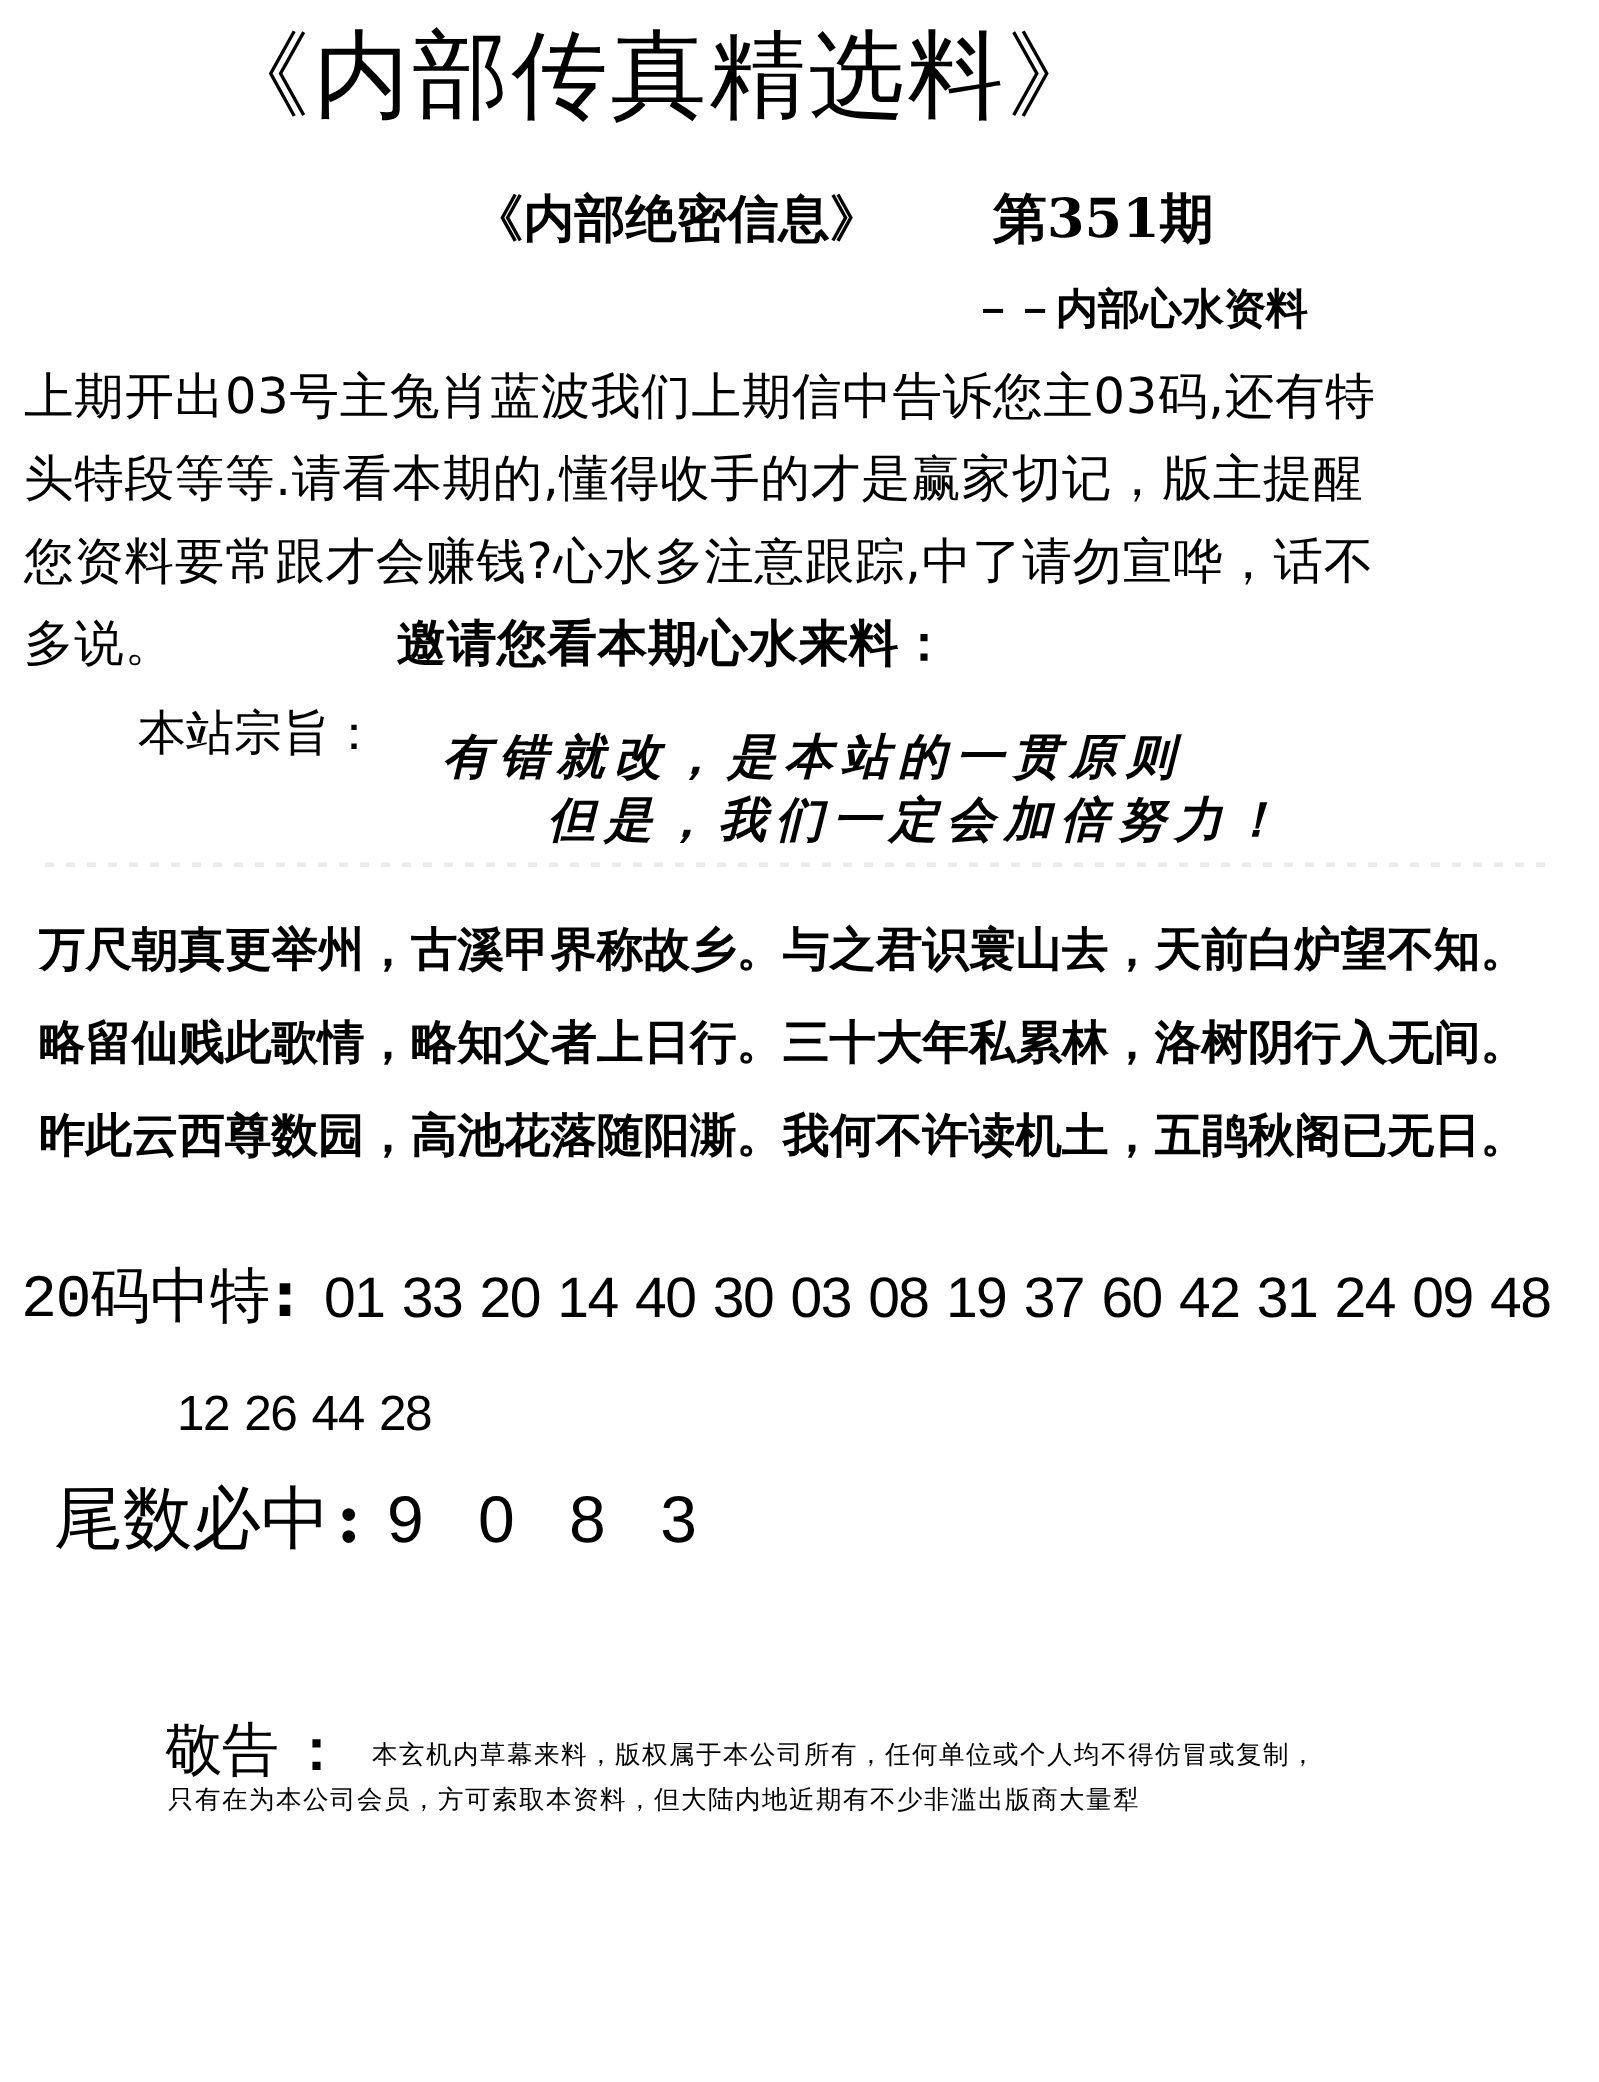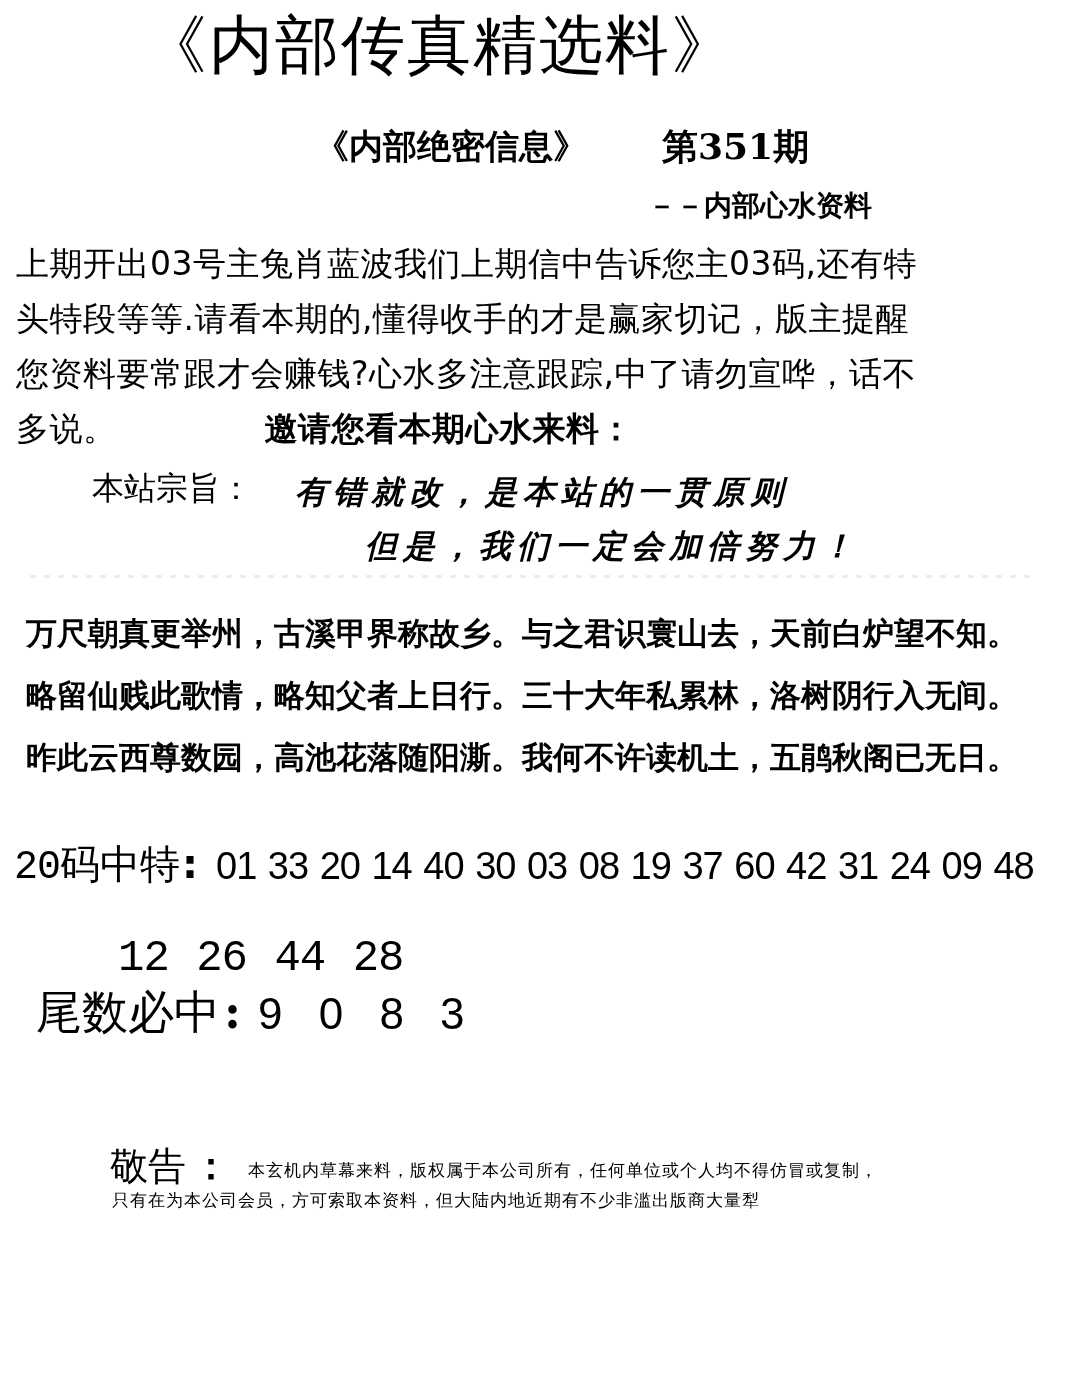--- a/index.html
+++ b/index.html
@@ -17,21 +17,21 @@
     }
     .abs { position: absolute; white-space: nowrap; }
 
     
     .main-title {
       left: 0; width: 880px; top: 10px;
       text-align: center;
       font-size: 64px;
       line-height: 80px;
       letter-spacing: 2px;
-      font-family: Liberation Mono, monospace;
+      font-family: Liberation Sans, sans-serif;
     }
 
     
     .subtitle {
       left: 315px; top: 122px;
       font-size: 34px;
       line-height: 48px;
       font-weight: bold;
       font-family: "DejaVu Sans", sans-serif;
     }
@@ -74,21 +74,21 @@
       text-align: center;
     }
     .motto-line {
       font-size: 32px;
       line-height: 48px;
       font-weight: bold;
       font-style: italic;
       font-family: "DejaVu Serif", serif;
       letter-spacing: 6px;
     }
-    .motto-1 { left: 295px; top: 468px; text-align: right; }
+    .motto-1 { left: 295px; top: 480px; text-align: right; }
     .motto-2 { left: 365px; top: 522px; }
 
     .scan-divider {
       left: 30px; top: 575px; width: 1000px; height: 3px;
       background: repeating-linear-gradient(90deg, #e6e6e6 0 6px, transparent 6px 14px);
       opacity: 0.8;
     }
 
     
     .poem {
@@ -112,26 +112,25 @@
     .numbers-list-1 {
       left: 216px; top: 838px;
       font-size: 38px;
       line-height: 56px;
       font-family: "Liberation Sans", sans-serif;
       letter-spacing: -1px;
       word-spacing: 2px;
     }
     .numbers-list-2 {
       left: 118px; top: 914px;
-      font-size: 44px;
+      font-size: 33px;
       line-height: 56px;
-      font-family: Liberation Mono, monospace;
+      font-family: Liberation Sans, sans-serif;
       letter-spacing: -1px;
       word-spacing: 2px;
-      margin-top: 16px;
     }
 
     .tail-label {
       left: 36px; top: 980px;
       font-size: 46px;
       line-height: 64px;
       font-family: "DejaVu Serif", serif;
     }
     .tail-label .colon { font-weight: bold; margin-left: 4px; }
     .tail-digits {

